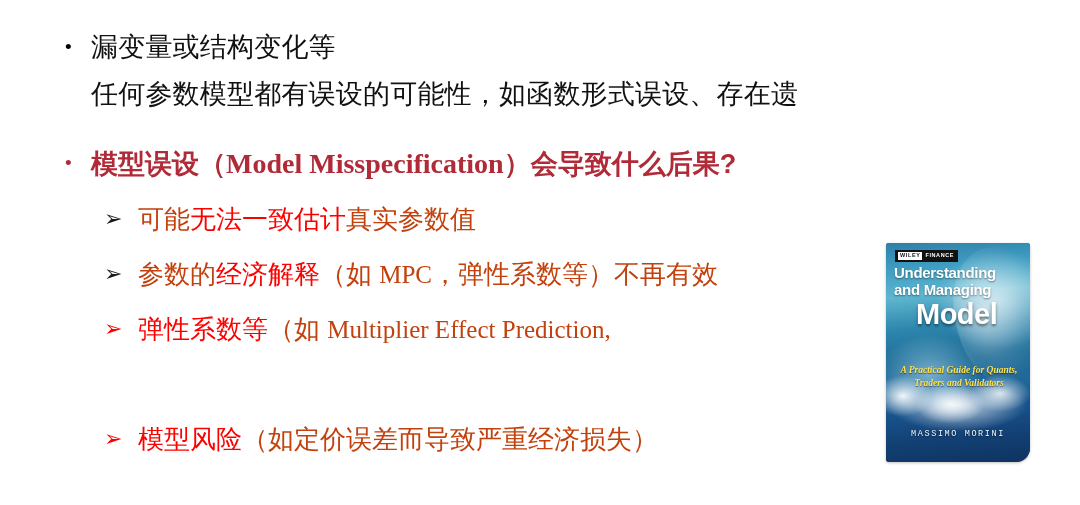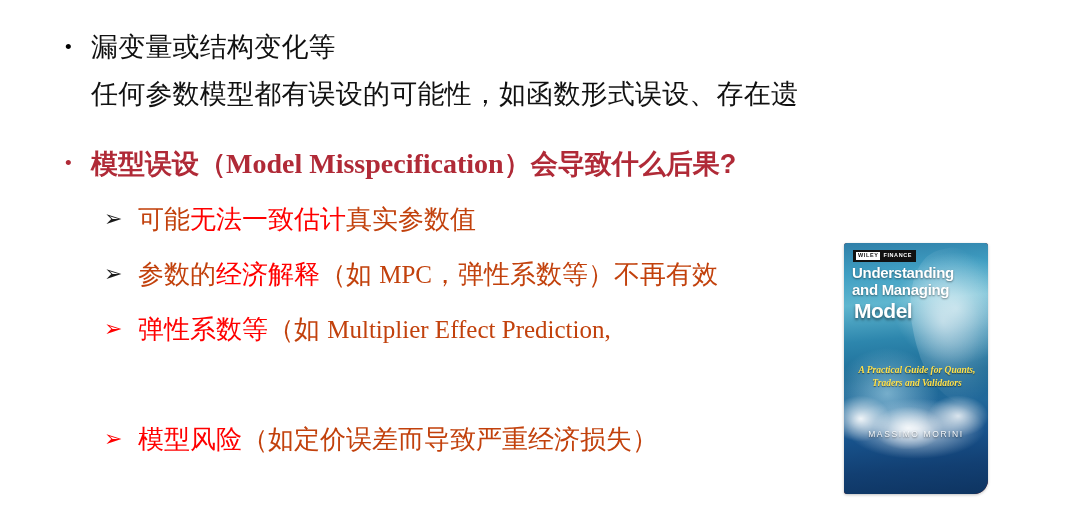--- a/index.html
+++ b/index.html
@@ -87,24 +87,24 @@
   .red   { color: #ff0000; }
   .black { color: #c2410c; }
   .latin {
     font-family: "Liberation Serif", "DejaVu Serif", serif;
     font-size: 25px;
   }
 
   
   .book {
     position: absolute;
-    left: 844px;
+    left: 886px;
     top: 243px;
     width: 144px;
-    height: 251px;
+    height: 219px;
     border-radius: 3px 3px 14px 3px;
     overflow: hidden;
     box-shadow: 0 1px 3px rgba(0,0,0,0.25);
     background: #7f1d1d;
   }
   .book-bg {
     position: absolute;
     inset: 0;
     background:
       radial-gradient(ellipse 70% 36% at 78% 26%, rgba(255,255,255,0.55) 0%, rgba(255,255,255,0) 62%),
@@ -177,21 +177,21 @@
     position: absolute;
     left: 10px;
     width: 126px;
     color: #ffffff;
     font-family: "Liberation Sans", "DejaVu Sans", sans-serif;
     font-weight: bold;
     text-shadow: 0 2px 3px rgba(0,0,0,0.5);
     letter-spacing: -0.5px;
     line-height: 1;
   }
-  .book-main.l-1 { top: 57px; font-size: 21px; }
+  .book-main.l-1 { top: 57px; font-size: 29px; margin-left: 20px; }
   .book-main.l-2 { top: 87px; font-size: 30px; }
   .book-sub {
     position: absolute;
     left: 9px;
     width: 128px;
     color: #ffe24d;
     font-family: "Liberation Serif", "DejaVu Serif", serif;
     font-style: italic;
     font-weight: bold;
     font-size: 9.5px;
@@ -201,21 +201,21 @@
   }
   .book-sub.s-1 { top: 122px; }
   .book-sub.s-2 { top: 135px; }
   .book-author {
     position: absolute;
     left: 0;
     top: 186px;
     width: 144px;
     text-align: center;
     color: #f2f6fa;
-    font-family: Liberation Sans, sans-serif;
+    font-family: Liberation Mono, monospace;
     font-size: 8.5px;
     letter-spacing: 1.6px;
     text-shadow: 0 1px 2px rgba(0,0,0,0.55);
   }
 </style>
 </head>
 <body>
 
 <div class="slide">
 

